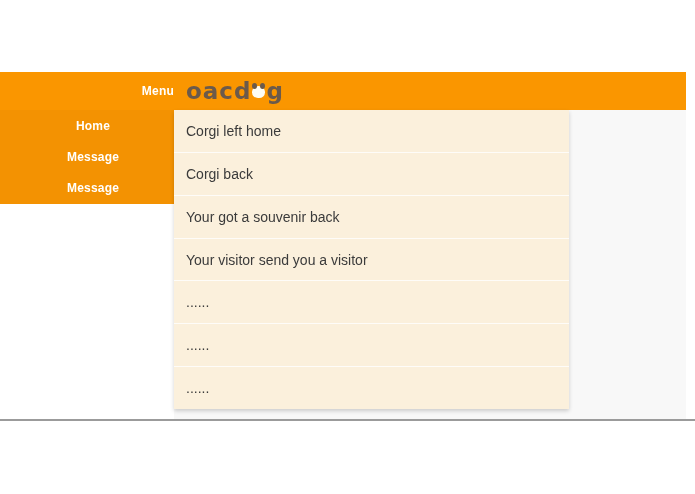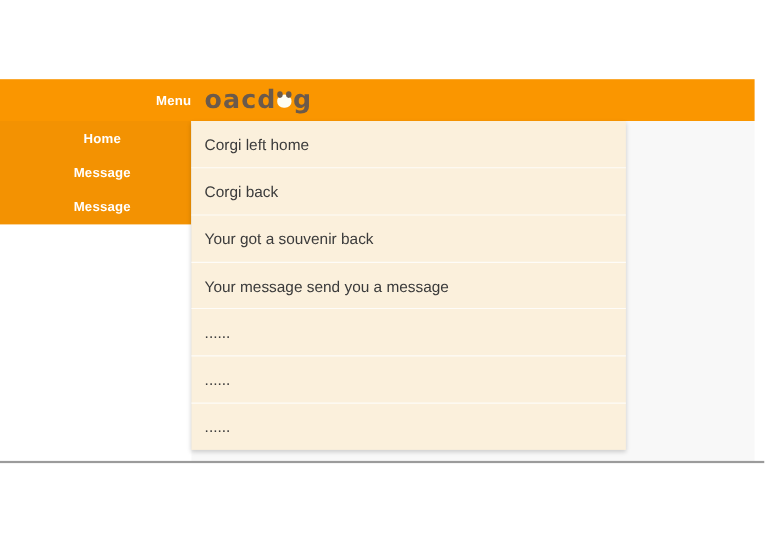--- a/index.html
+++ b/index.html
@@ -120,21 +120,21 @@
     <div class="sidebar-item">Message</div>
     <div class="sidebar-item">Message</div>
   </nav>
 
   <div class="content-bg"></div>
 
   <section class="message-panel">
     <div class="message-row">Corgi left home</div>
     <div class="message-row">Corgi back</div>
     <div class="message-row">Your got a souvenir back</div>
-    <div class="message-row">Your message send you a message</div>
+    <div class="message-row">Your visitor send you a visitor</div>
     <div class="message-row">......</div>
     <div class="message-row">......</div>
     <div class="message-row">......</div>
   </section>
 
   <div class="bottom-rule"></div>
 
 </div>
 
 </body></html>

